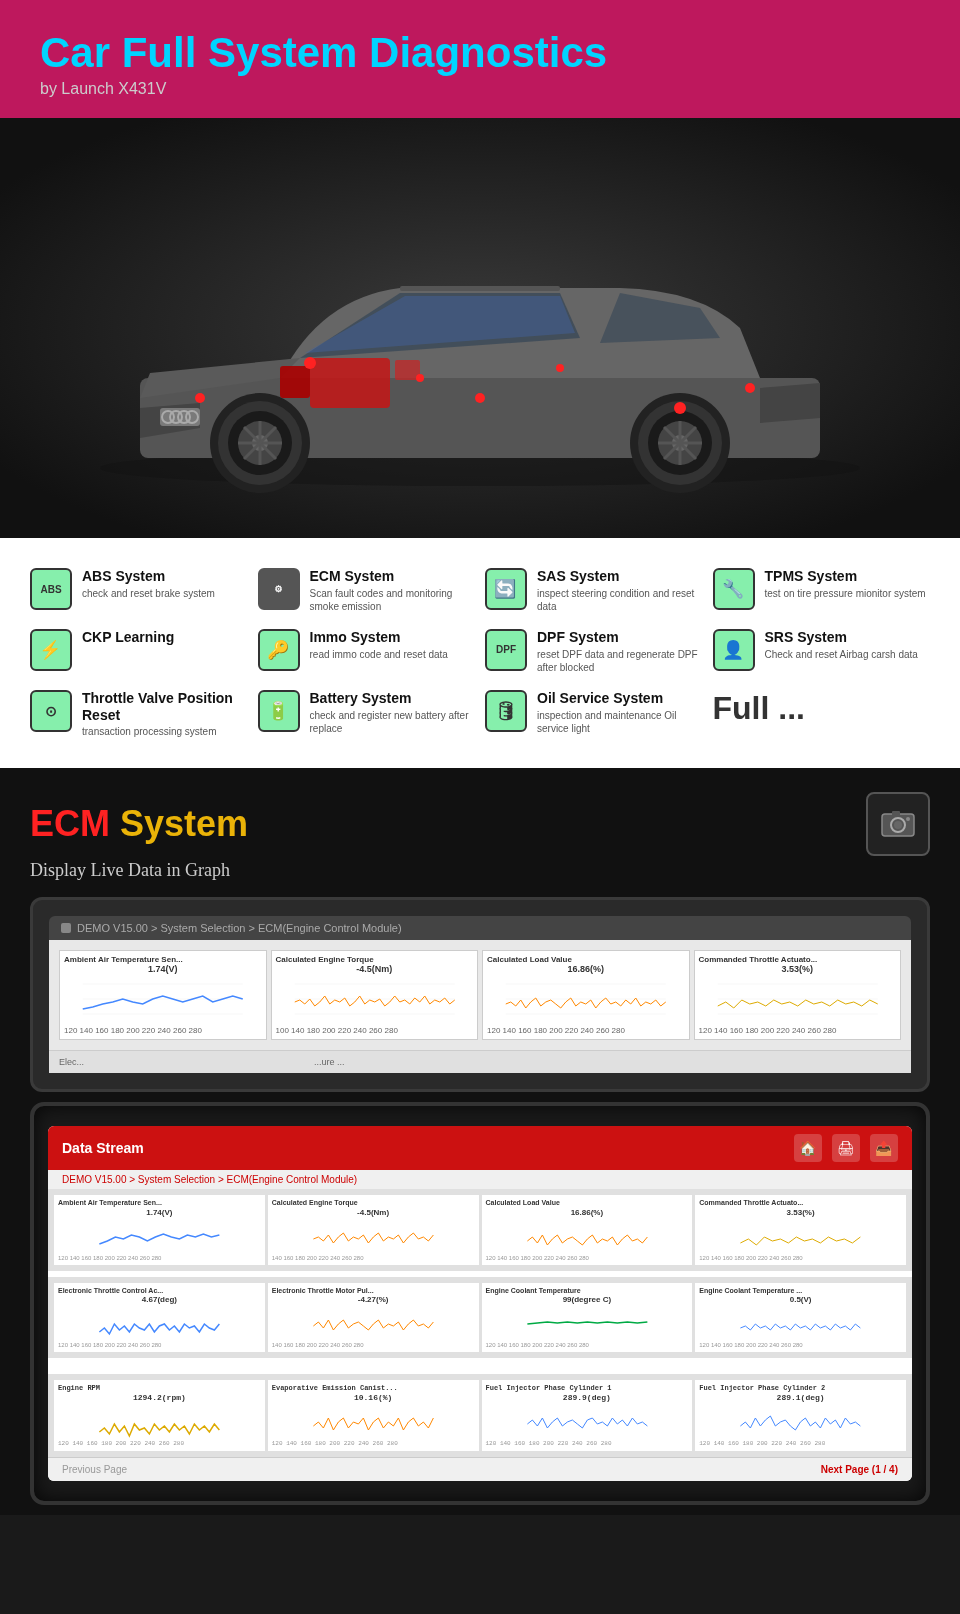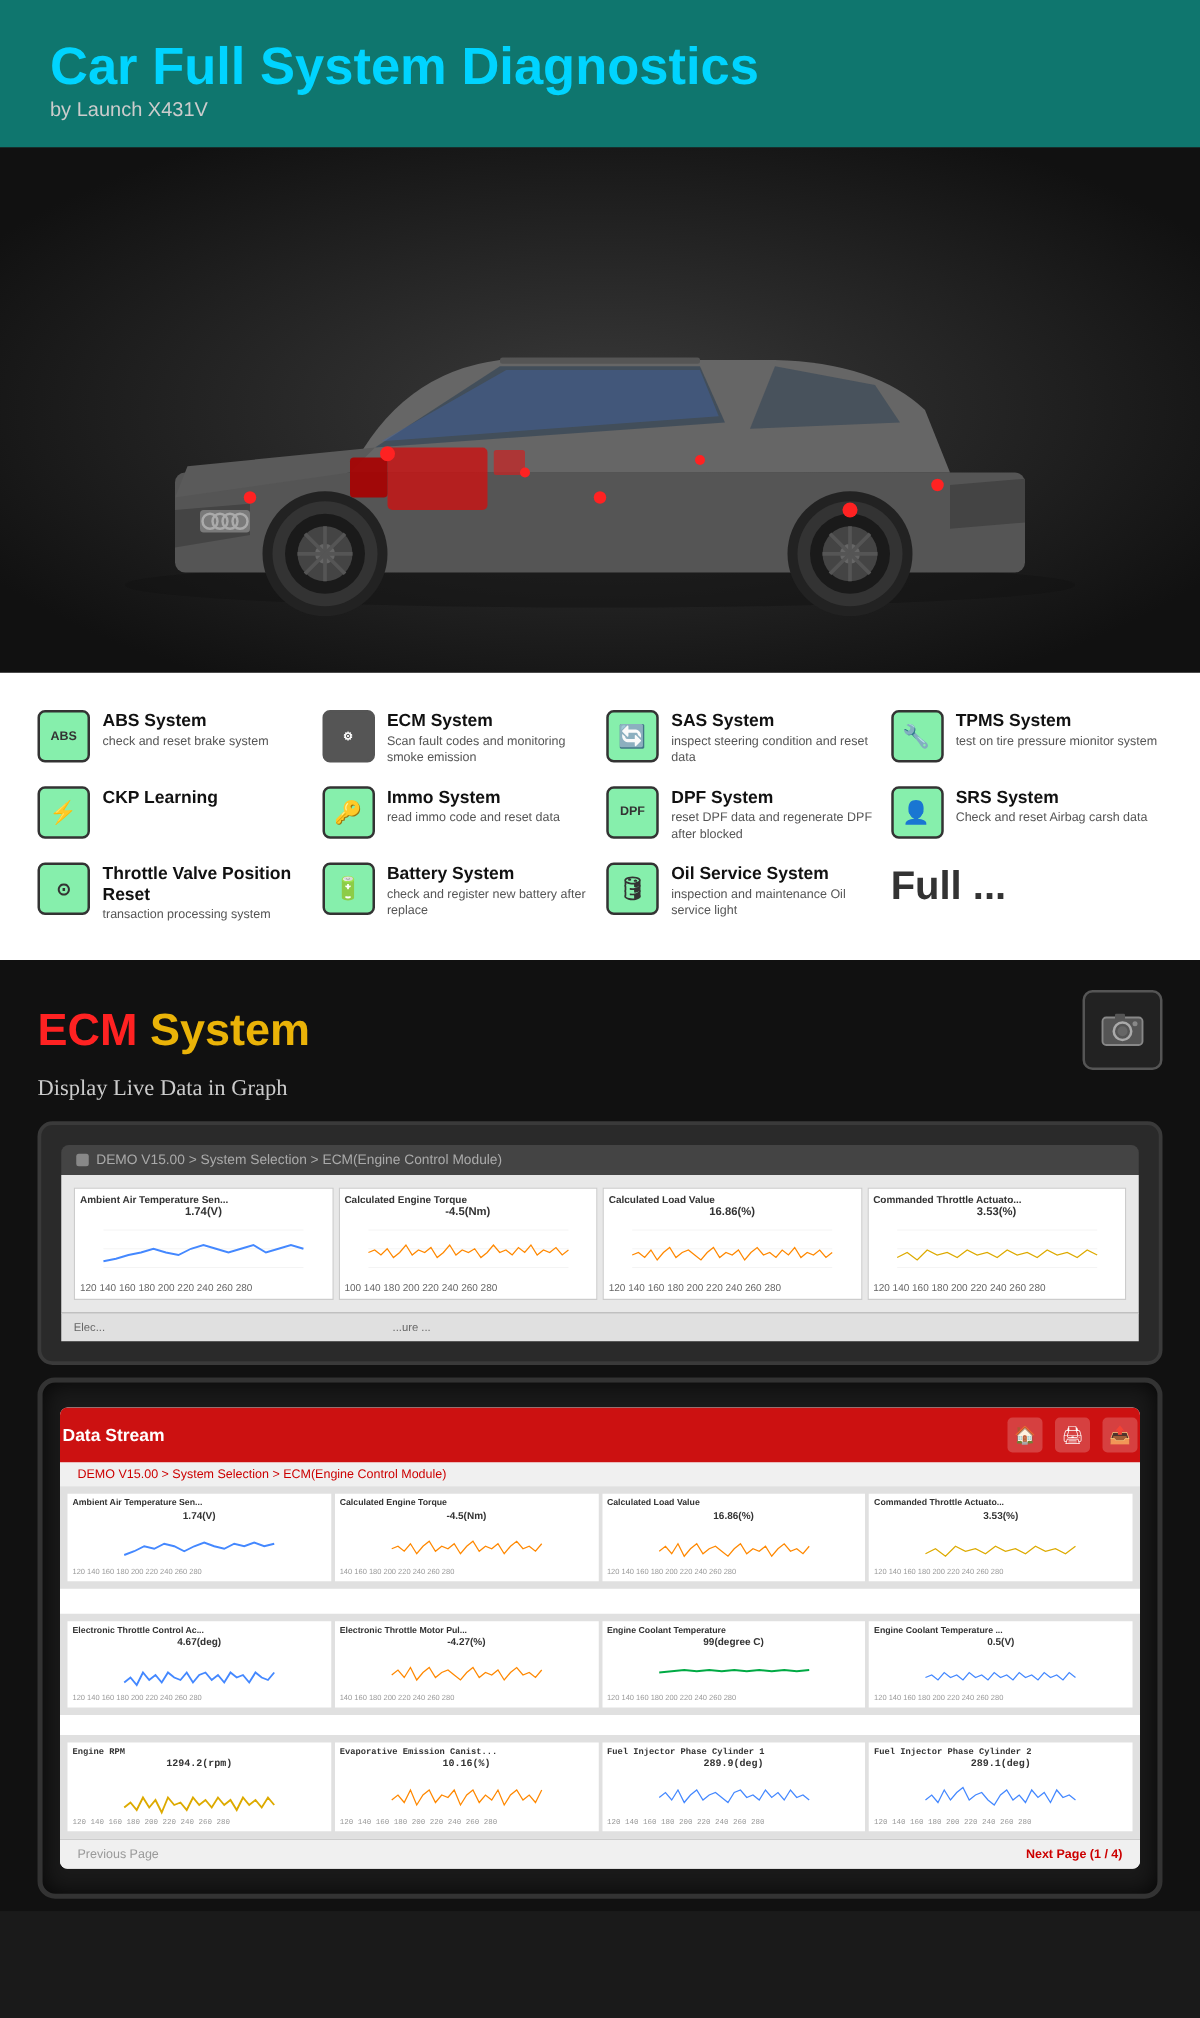--- a/index.html
+++ b/index.html
@@ -6,21 +6,21 @@
     body {
       width: 960px;
       background: #1a1a1a;
       font-family: Arial, sans-serif;
       color: #fff;
       overflow-x: hidden;
     }
 
     
     .header-section {
-      background: #0f766e;
+      background: #be185d;
       padding: 30px 40px 20px 40px;
     }
     .main-title {
       font-size: 42px;
       font-weight: 900;
       color: #00d4ff;
       line-height: 1.1;
     }
     .subtitle {
       font-size: 16px;
@@ -192,21 +192,21 @@
       border: 4px solid #333;
       box-shadow: inset 0 0 20px rgba(0,0,0,0.8);
     }
     .tablet-inner {
       background: #fff;
       border-radius: 6px;
       overflow: hidden;
     }
     .tablet-header {
       background: #cc1111;
-      padding: 8px 2px;
+      padding: 8px 14px;
       display: flex;
       align-items: center;
       justify-content: space-between;
     }
     .tablet-header-title {
       font-size: 14px;
       font-weight: bold;
       color: #fff;
     }
     .tablet-header-icons {
@@ -610,21 +610,21 @@
           <div class="tcell-chart">
             <svg width="100%" height="36" viewBox="0 0 120 36">
               <polyline stroke="#ddaa00" stroke-width="1" fill="none" points="0,24 8,20 16,26 24,18 32,22 40,20 48,24 56,18 64,22 72,20 80,24 88,18 96,22 104,20 112,24 120,18"></polyline>
             </svg>
           </div>
           <div class="tcell-axis">120 140 160 180 200 220 240 260 280</div>
         </div>
 
       </div>
 
-      <div class="tablet-grid" style="margin-top:20px;">
+      <div class="tablet-grid" style="margin-top:6px;">
 
         <div class="tablet-chart-cell">
           <div class="tcell-title">Electronic Throttle Control Ac...</div>
           <div class="tcell-value">4.67(deg)</div>
           <div class="tcell-chart">
             <svg width="100%" height="36" viewBox="0 0 120 36">
               <polyline stroke="#4488ff" stroke-width="1.5" fill="none" points="0,26 5,22 10,28 15,18 20,24 25,20 30,26 35,18 40,22 45,24 50,18 55,26 60,20 65,18 70,24 75,20 80,26 85,18 90,22 95,20 100,26 105,18 110,22 115,24 120,18"></polyline>
             </svg>
           </div>
           <div class="tcell-axis">120 140 160 180 200 220 240 260 280</div>

